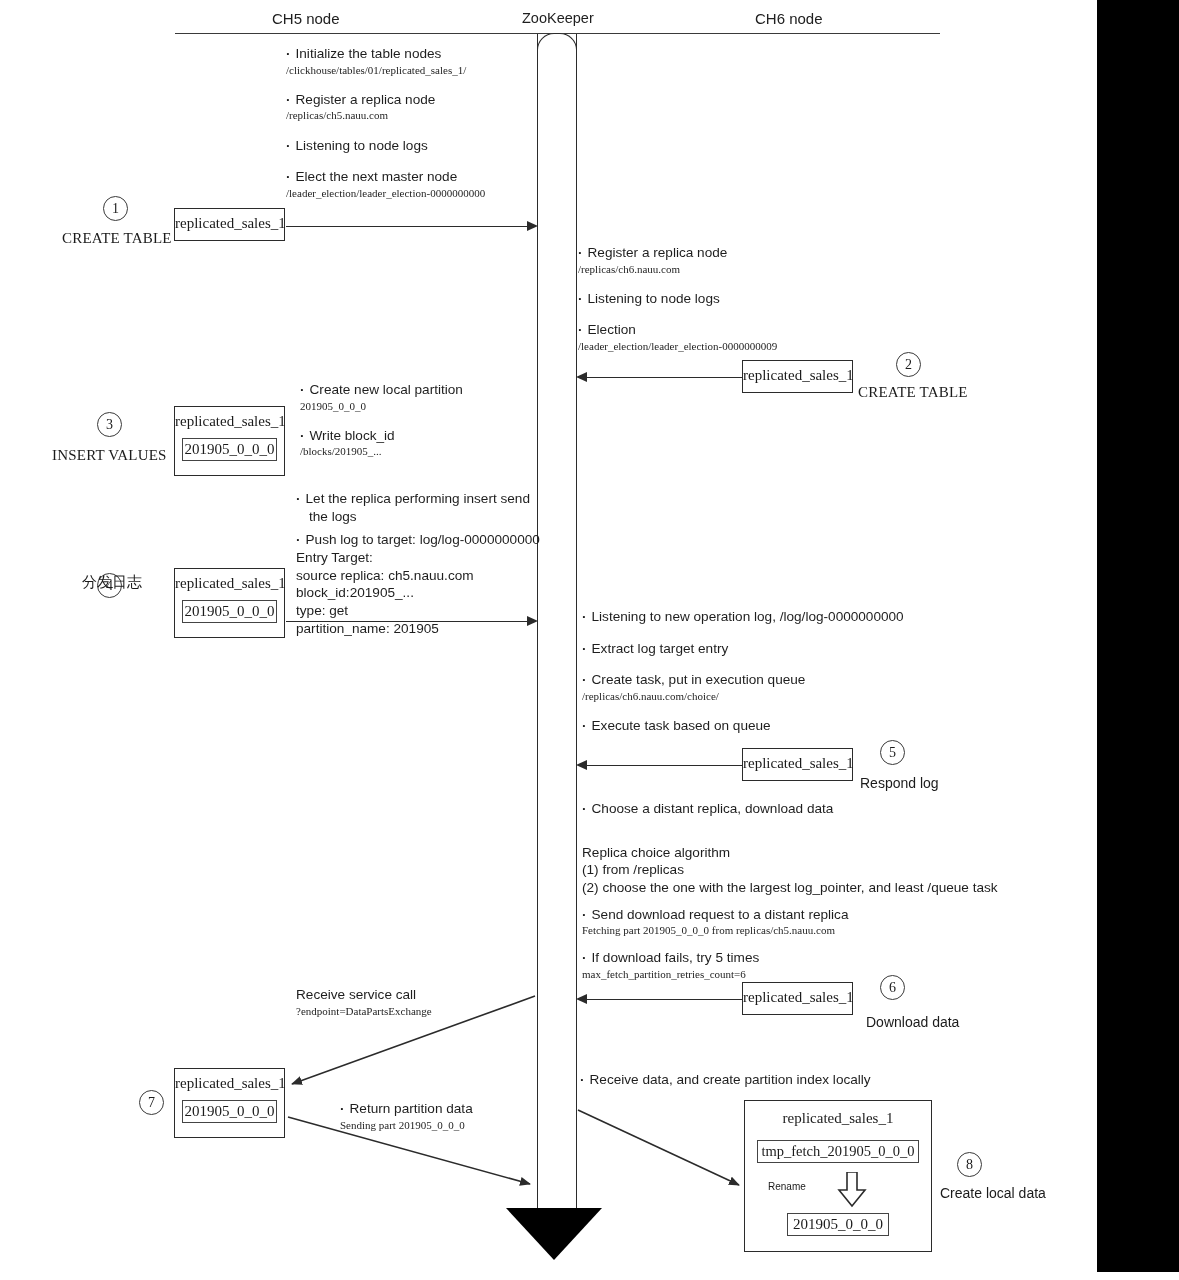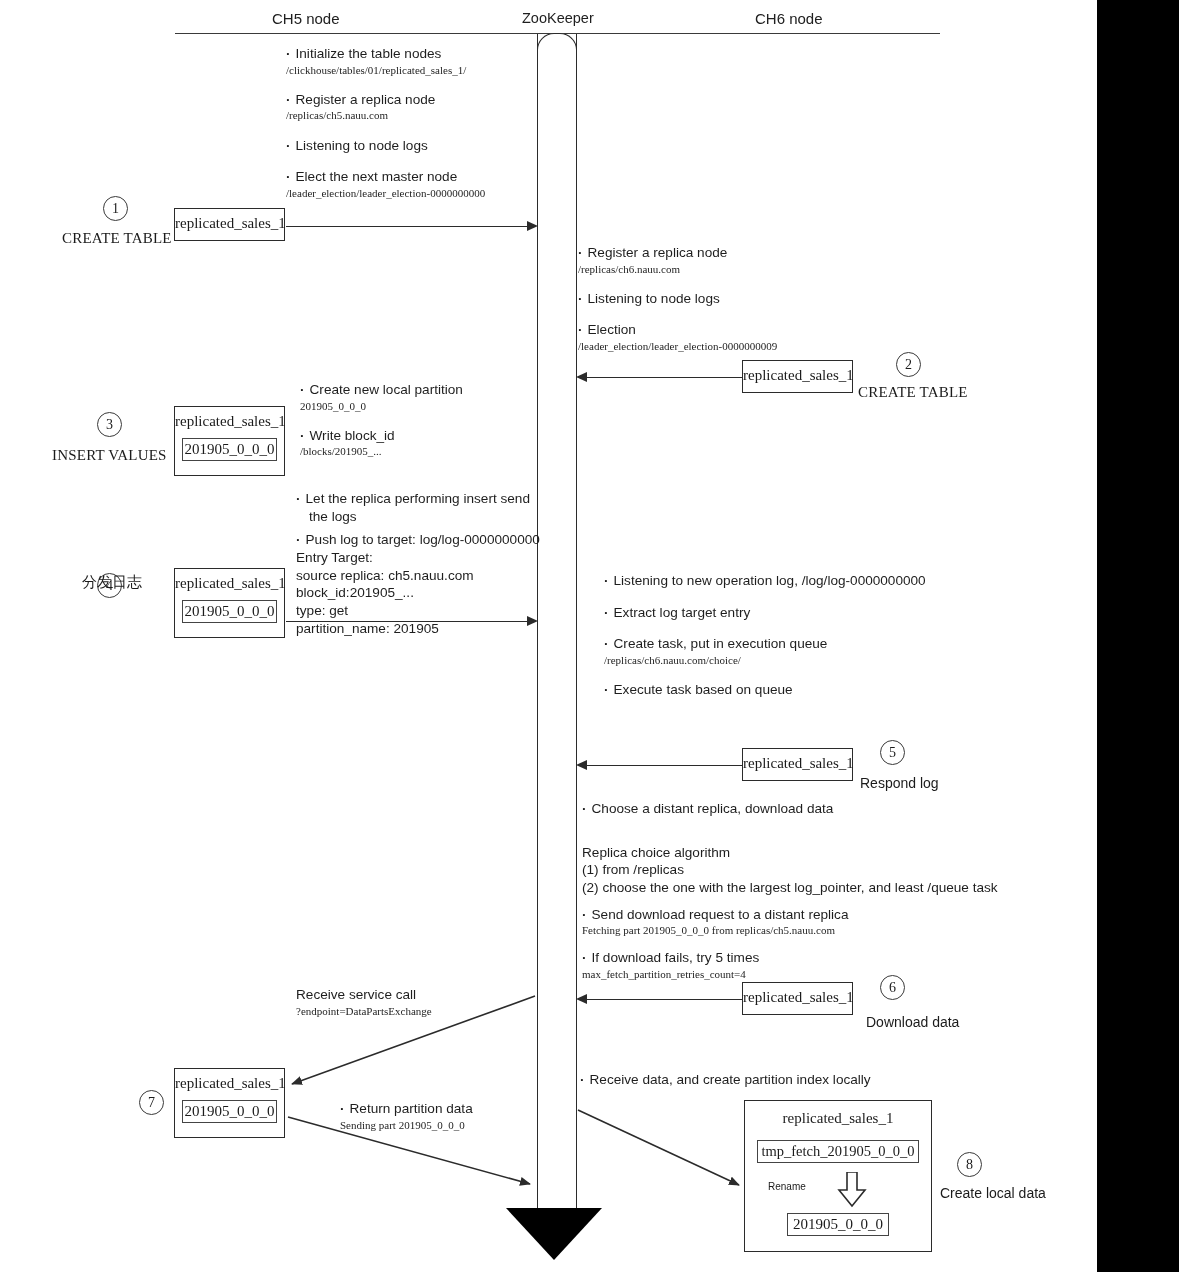--- a/index.html
+++ b/index.html
@@ -154,21 +154,21 @@
   <div class="tbox" style="left:174px;top:568px;width:111px;height:70px;padding-top:6px;">
     <div class="title">replicated_sales_1</div>
     <div class="part" style="margin:8px 7px 0 7px;">201905_0_0_0</div>
   </div>
   <div class="snum" style="left:97px;top:573px;">4</div>
   <div class="slab cjk" style="left:82px;top:573px;">分发日志</div>
 
   <div class="arrow" style="left:286px;top:621px;width:244px;"></div>
   <div class="ahead r" style="left:527px;top:616px;"></div>
 
-  <div class="blk" style="left:582px;top:572px;margin-left:22px;">
+  <div class="blk" style="left:582px;top:608px;">
     <div class="b bul">Listening to new operation log, /log/log-0000000000</div>
     <div class="gap"></div>
     <div class="b bul">Extract log target entry</div>
     <div class="gap"></div>
     <div class="b bul">Create task, put in execution queue</div>
     <div class="p">/replicas/ch6.nauu.com/choice/</div>
     <div class="gap"></div>
     <div class="b bul">Execute task based on queue</div>
   </div>
 
@@ -185,21 +185,21 @@
     <div class="b bul">Choose a distant replica, download data</div>
     <div style="height:26px;"></div>
     <div class="b">Replica choice algorithm</div>
     <div class="b">(1) from /replicas</div>
     <div class="b">(2) choose the one with the largest log_pointer, and least /queue task</div>
     <div style="height:9px;"></div>
     <div class="b bul">Send download request to a distant replica</div>
     <div class="p">Fetching part 201905_0_0_0 from replicas/ch5.nauu.com</div>
     <div style="height:12px;"></div>
     <div class="b bul">If download fails, try 5 times</div>
-    <div class="p">max_fetch_partition_retries_count=4</div>
+    <div class="p">max_fetch_partition_retries_count=6</div>
   </div>
 
   <div class="tbox" style="left:742px;top:982px;width:111px;height:33px;padding-top:6px;">
     <div class="title">replicated_sales_1</div>
   </div>
   <div class="snum" style="left:880px;top:975px;">6</div>
   <div class="slab norm" style="left:866px;top:1014px;">Download data</div>
 
   <div class="arrow" style="left:582px;top:999px;width:160px;"></div>
   <div class="ahead l" style="left:576px;top:994px;"></div>

